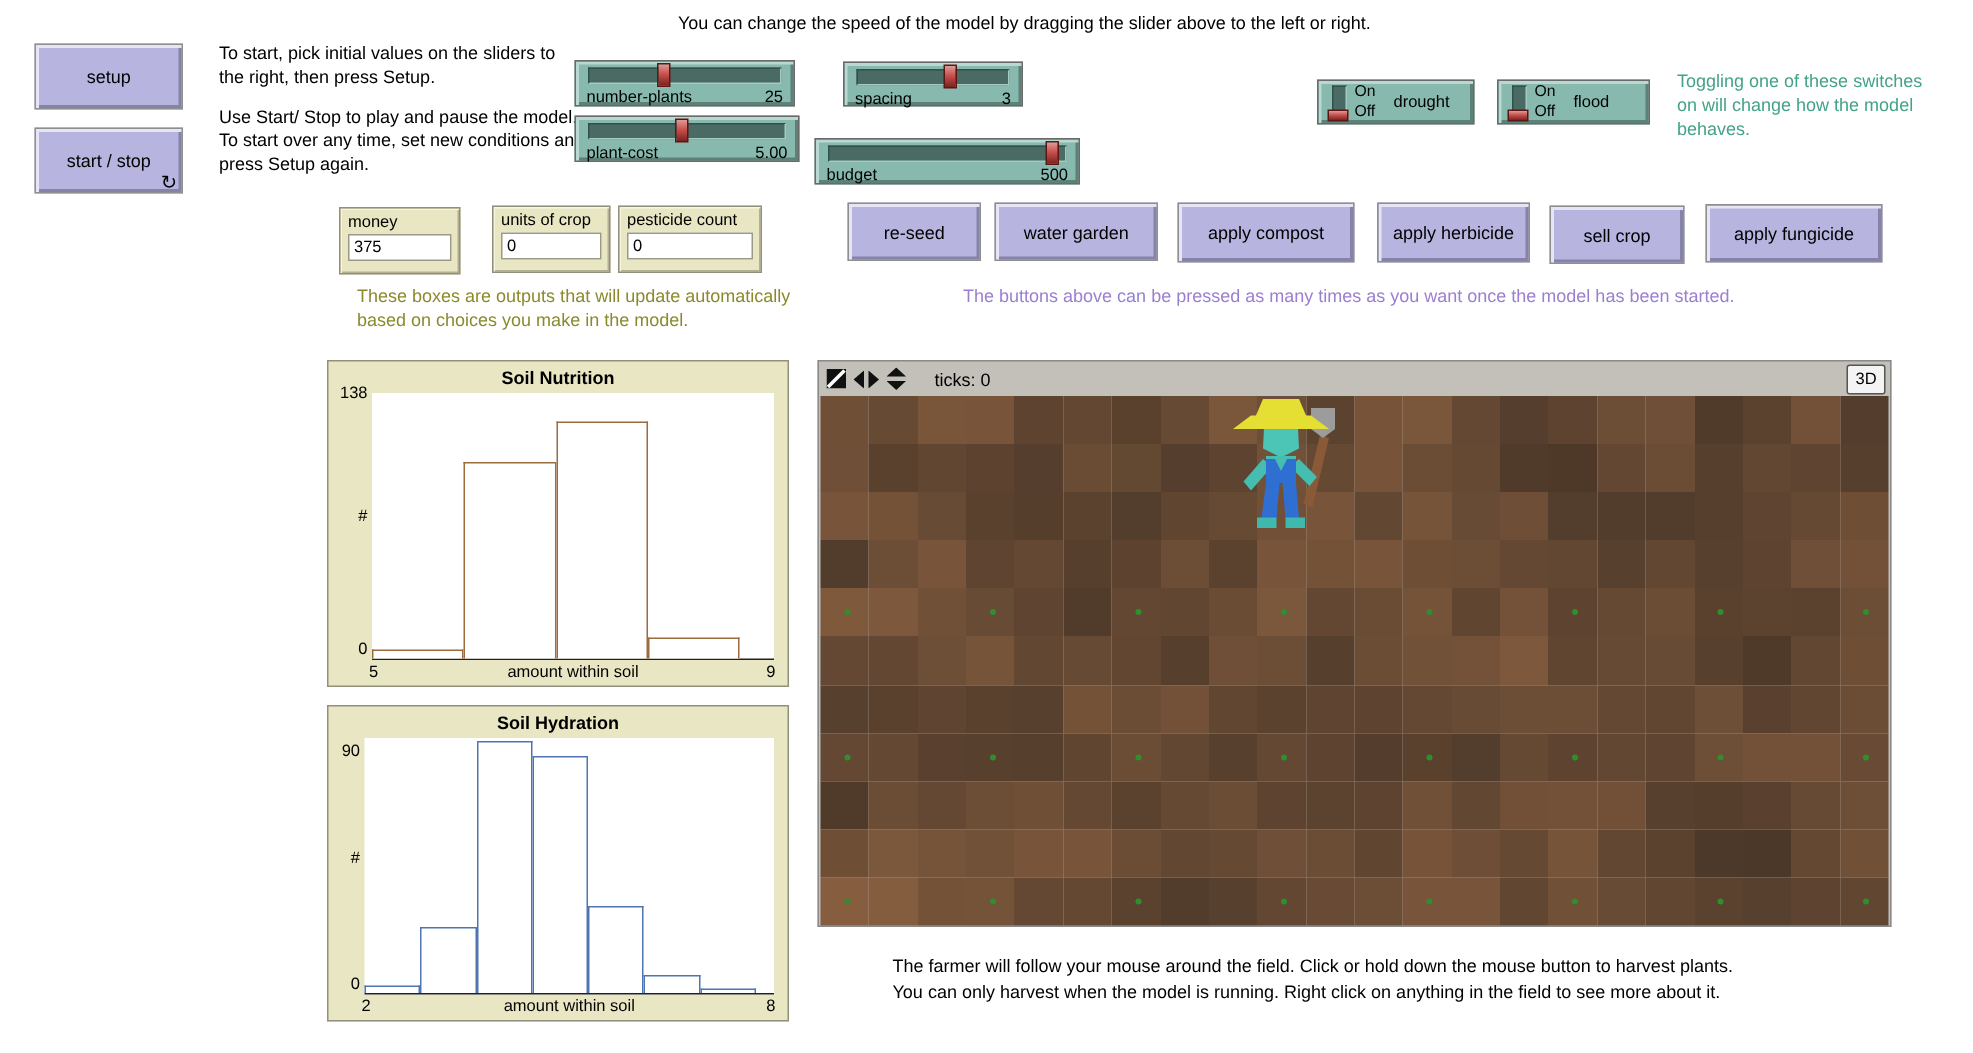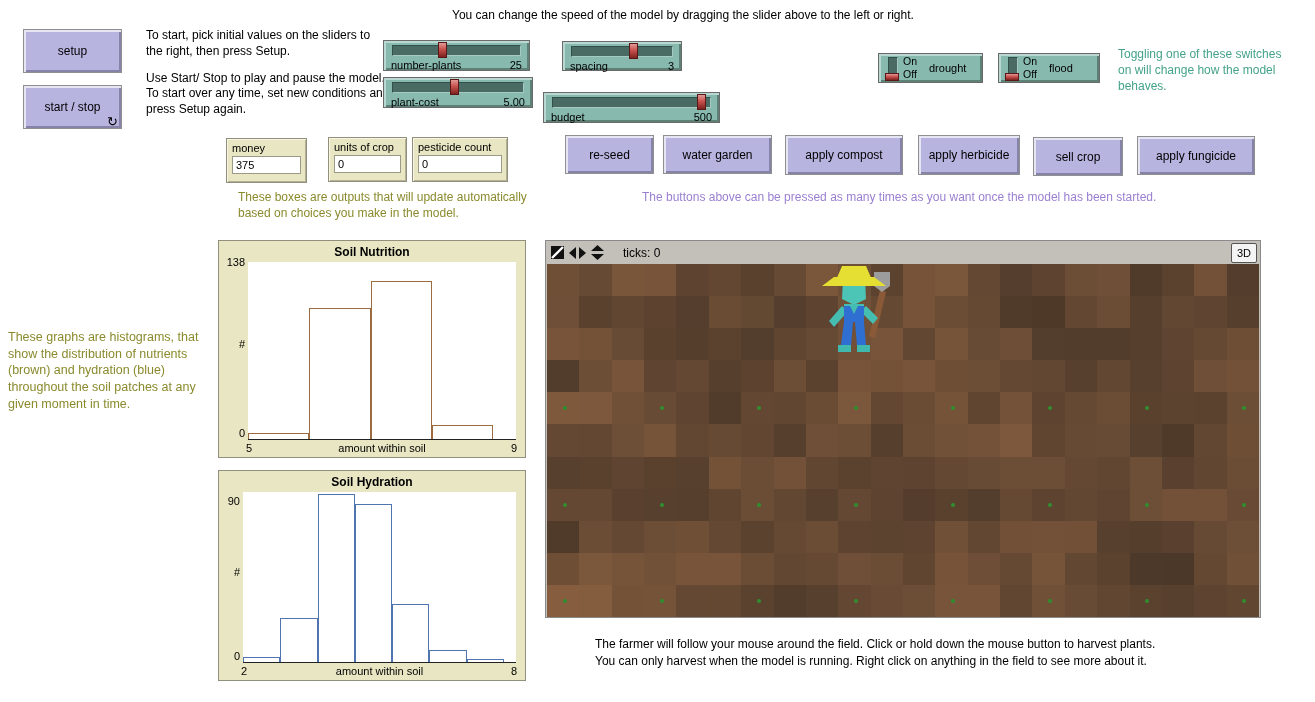--- a/index.html
+++ b/index.html
@@ -213,21 +213,20 @@
 </div>
 <div class="nl-button" id="btn-sellcrop">
   <span>sell crop</span>
 </div>
 <div class="nl-button" id="btn-fungicide">
   <span>apply fungicide</span>
 </div>
 <div class="note" id="note-buttons">The buttons above can be pressed as many times as you want once the model has been started.</div>
 
 <div class="note" id="note-left">
-  <div class="p1">These graphs are histograms, that show the distribution of nutrients (brown) and hydration (blue) throughout the soil patches at any given moment in time.</div>
 </div>
 
 <div class="plot" id="plot-soil-nutrition">
   <div class="plot-title">Soil Nutrition</div>
   <span class="yl ymax">138</span>
   <span class="yl ylab">#</span>
   <span class="yl ymin">0</span>
   <div class="plot-area">
       <div class="bar" style="left: 0%; width: 22.9%; height: 3.62319%; border-color: rgb(156, 107, 63);"></div>
       <div class="bar" style="left: 22.9%; width: 22.9%; height: 73.913%; border-color: rgb(156, 107, 63);"></div>

